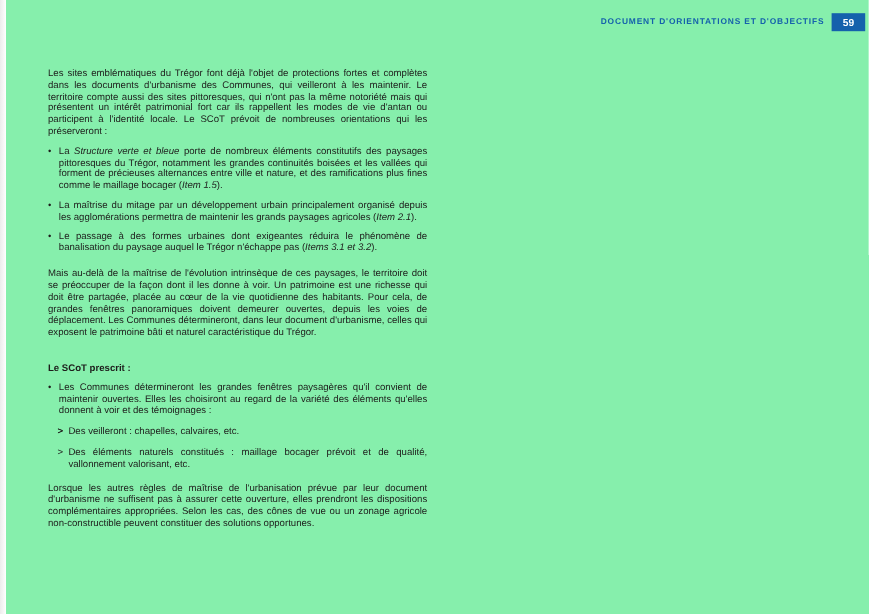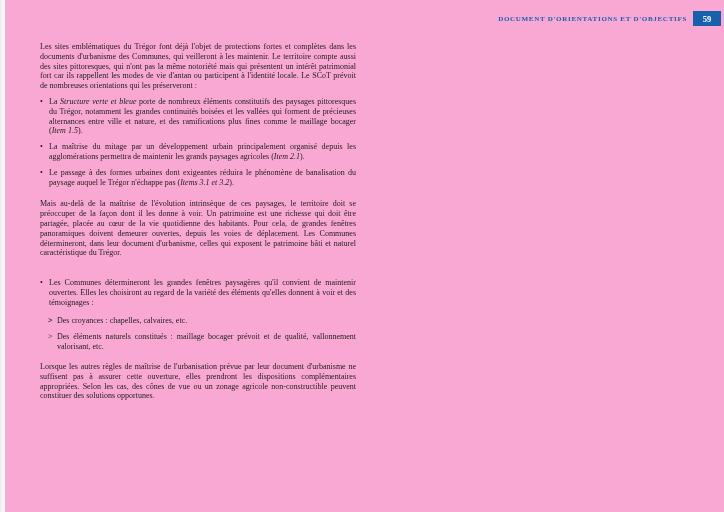--- a/index.html
+++ b/index.html
@@ -1,22 +1,22 @@
 <!DOCTYPE html>
 <html lang="fr"><head>
 <meta charset="utf-8">
 <style>
   html, body { margin: 0; padding: 0; background: #ffffff; }
   .page {
     position: relative;
     width: 724px;
     height: 512px;
-    background: #f9a8d4;
+    background: #86efac;
     overflow: hidden;
-    font-family: Liberation Serif, serif;
+    font-family: Liberation Sans, sans-serif;
   }
   .page-edge {
     position: absolute;
     left: 0; top: 0;
     width: 5px; height: 100%;
     background: linear-gradient(to right, #ececec, #ffffff);
   }
   .header {
     position: absolute;
     top: 11px;
@@ -47,21 +47,21 @@
   .content {
     position: absolute;
     left: 40px;
     top: 38px;
     width: 316px;
     color: #1d1d1b;
     font-size: 8px;
     line-height: 9.8px;
     text-align: justify;
   }
-  .para { margin: 4px 0 6px 0; }
+  .para { margin: 18px 0 6px 0; }
   .bullet-list { margin: 0; padding: 0; list-style: none; }
   .bullet {
     position: relative;
     padding-left: 9px;
     margin: 0 0 6px 0;
   }
   .bullet .marker {
     position: absolute;
     left: 0; top: 0;
   }
@@ -107,35 +107,36 @@
         <span><span>La maîtrise du mitage par un développement urbain principalement organisé depuis les agglomérations permettra de maintenir les grands paysages agricoles (</span><span class="it">Item 2.1</span><span>).</span></span>
       </li>
       <li class="bullet">
         <span class="marker">•</span>
         <span><span>Le passage à des formes urbaines dont exigeantes réduira le phénomène de banalisation du paysage auquel le Trégor n'échappe pas (</span><span class="it">Items 3.1 et 3.2</span><span>).</span></span>
       </li>
     </ul>
 
     <p class="para after-bullets">Mais au-delà de la maîtrise de l'évolution intrinsèque de ces paysages, le territoire doit se préoccuper de la façon dont il les donne à voir. Un patrimoine est une richesse qui doit être partagée, placée au cœur de la vie quotidienne des habitants. Pour cela, de grandes fenêtres panoramiques doivent demeurer ouvertes, depuis les voies de déplacement. Les Communes détermineront, dans leur document d'urbanisme, celles qui exposent le patrimoine bâti et naturel caractéristique du Trégor.</p>
 
+    <p class="heading">Le SCoT prescrit :</p>
 
     <ul class="bullet-list">
       <li class="bullet prescrit-bullet">
         <span class="marker">•</span>
         <span>Les Communes détermineront les grandes fenêtres paysagères qu'il convient de maintenir ouvertes. Elles les choisiront au regard de la variété des éléments qu'elles donnent à voir et des témoignages :</span>
       </li>
     </ul>
 
     <ul class="sub-list">
       <li class="sub">
         <span class="marker">&gt;</span>
       </li>
       <li class="sub">
         <span class="marker">&gt;</span>
-        <span>Des croyances : chapelles, calvaires, etc.</span>
+        <span>Des veilleront : chapelles, calvaires, etc.</span>
       </li>
       <li class="sub sub-last">
         <span class="marker">&gt;</span>
         <span>Des éléments naturels constitués : maillage bocager prévoit et de qualité, vallonnement valorisant, etc.</span>
       </li>
     </ul>
 
     <p class="para final-para">Lorsque les autres règles de maîtrise de l'urbanisation prévue par leur document d'urbanisme ne suffisent pas à assurer cette ouverture, elles prendront les dispositions complémentaires appropriées. Selon les cas, des cônes de vue ou un zonage agricole non-constructible peuvent constituer des solutions opportunes.</p>
 
   </div>

